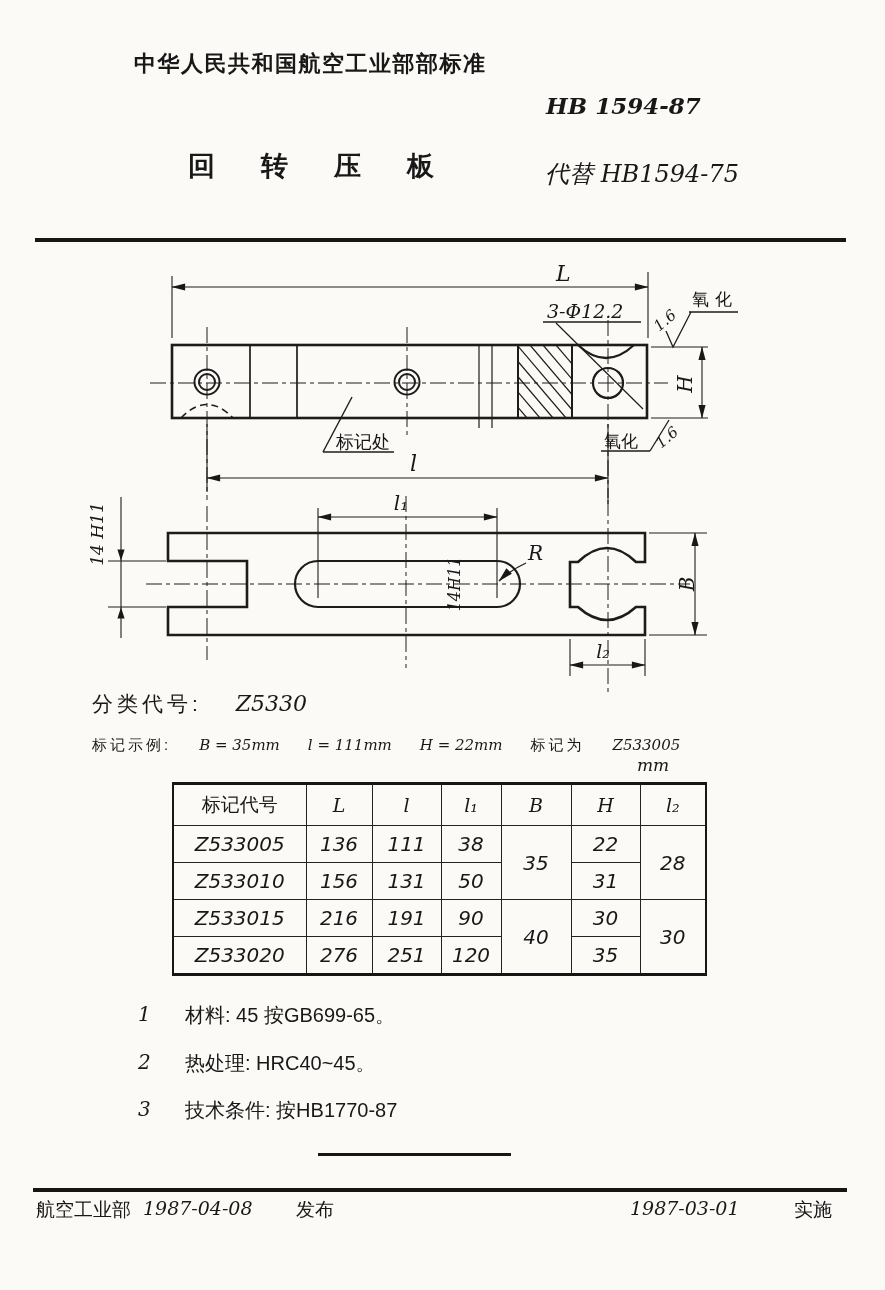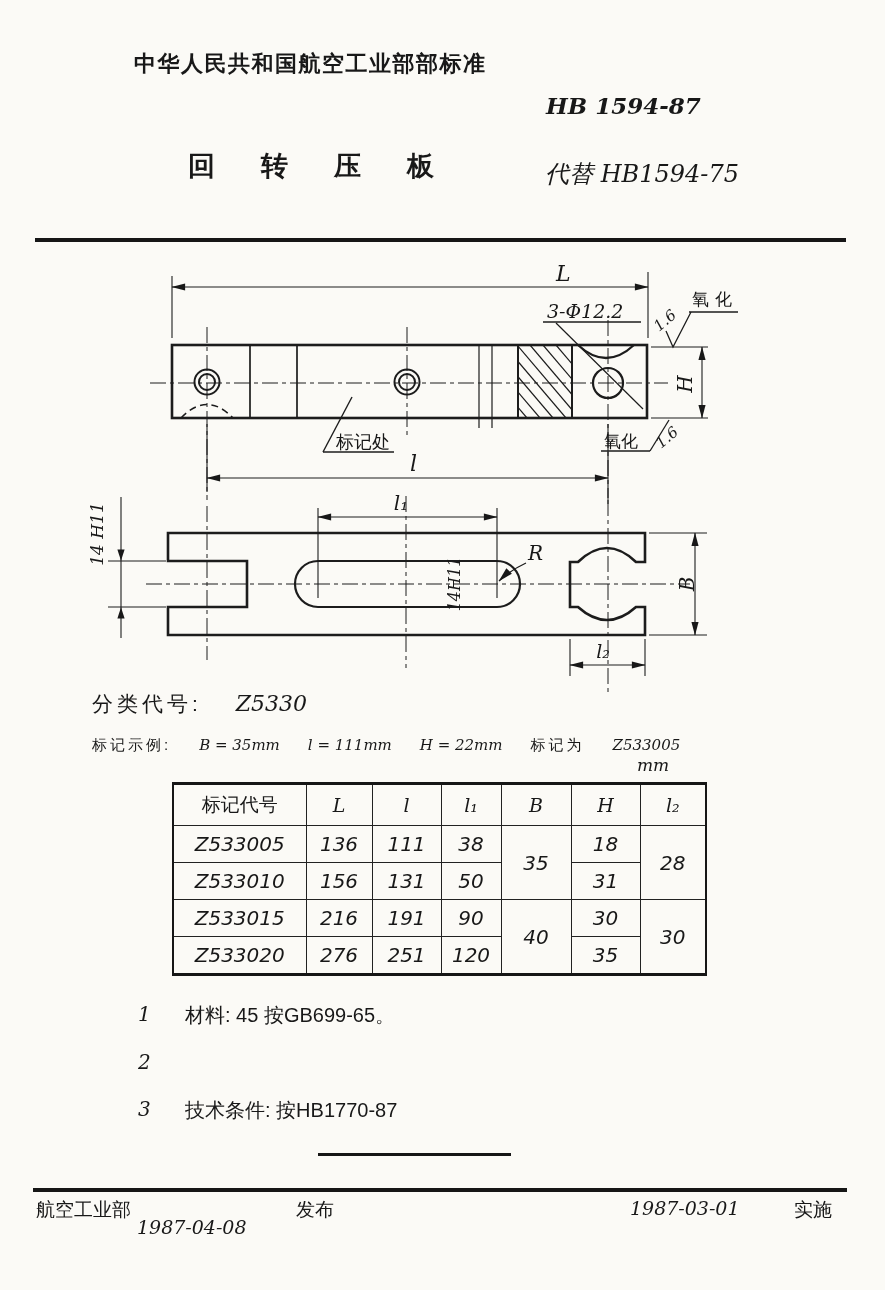--- a/index.html
+++ b/index.html
@@ -234,21 +234,21 @@
     <th class="ltr">B</th>
     <th class="ltr">H</th>
     <th class="ltr">l₂</th>
   </tr>
   <tr>
     <td class="num">Z533005</td>
     <td class="num">136</td>
     <td class="num">111</td>
     <td class="num">38</td>
     <td class="num" rowspan="2">35</td>
-    <td class="num">18</td>
+    <td class="num">22</td>
     <td class="num" rowspan="2">28</td>
   </tr>
   <tr>
     <td class="num">Z533010</td>
     <td class="num">156</td>
     <td class="num">131</td>
     <td class="num">50</td>
     <td class="num">31</td>
   </tr>
   <tr>
@@ -269,25 +269,26 @@
   </tr>
 </tbody>
   </table>
 
 <div class="abs note" style="top:1002px;">
   <span class="n hand">1</span>
   <span class="cjk">材料: 45 按GB699-65。</span>
 </div>
 <div class="abs note" style="top:1050px;">
   <span class="n hand">2</span>
+  <span class="cjk">热处理: HRC40~45。</span>
 </div>
 <div class="abs note" style="top:1097px;">
   <span class="n hand">3</span>
   <span class="cjk">技术条件: 按HB1770-87</span>
 </div>
 
 <div class="abs rule" style="left:318px;top:1153px;width:193px;height:2.5px;"></div>
 <div class="abs rule" style="left:33px;top:1188px;width:814px;height:3.5px;"></div>
 <span class="abs ft cjk bold" style="left:36px;">航空工业部</span>
-<span class="abs ft hand" style="left:137px;margin-top:19px;">1987-04-08</span>
+<span class="abs ft hand" style="left:143px;">1987-04-08</span>
 <span class="abs ft cjk bold" style="left:296px;">发布</span>
 <span class="abs ft hand" style="left:630px;">1987-03-01</span>
 <span class="abs ft cjk bold" style="left:794px;">实施</span>
 
 </body></html>

